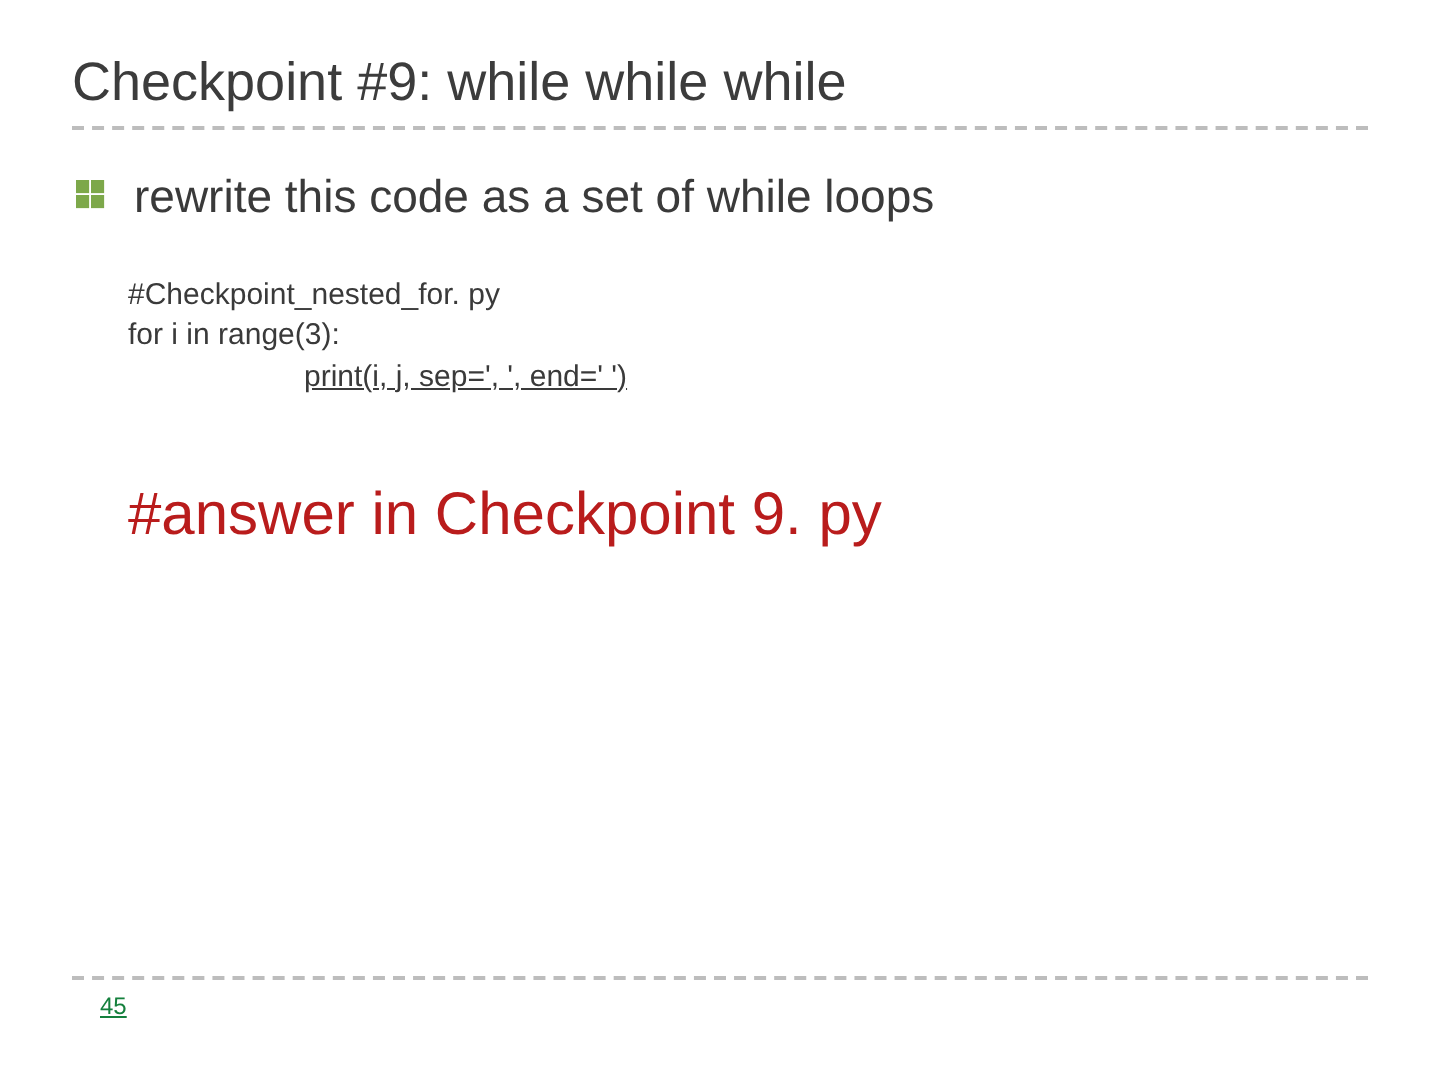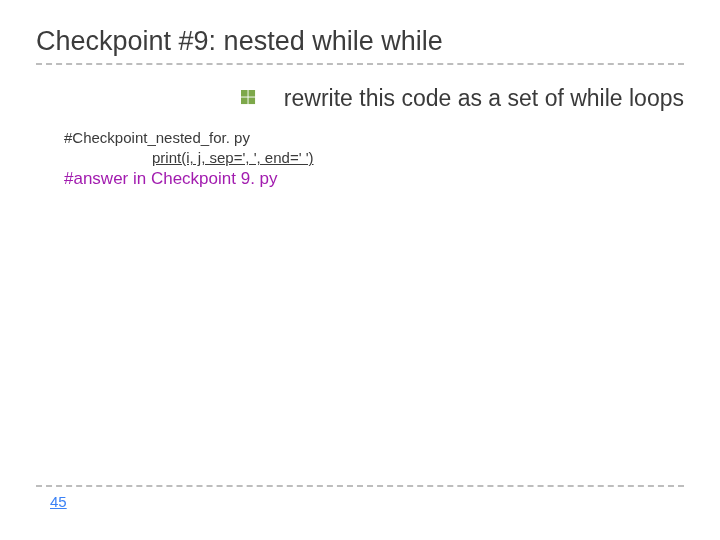--- a/index.html
+++ b/index.html
@@ -22,24 +22,23 @@
     font-weight: 400;
     color: #3c3c3c;
     padding-bottom: 6px;
     border-bottom: 2px dashed #bdbdbd;
     margin-bottom: 20px;
   }
   .title .bold { font-weight: 400; }
   .bullet-row {
     display: flex;
     align-items: flex-start;
-    gap: 28px;
+    gap: 14px;
     padding-left: 2px;
-    margin-bottom: 16px;
-    justify-content: flex-end;
+    margin-bottom: 26px;
   }
   .bullet-icon {
     width: 15px;
     height: 15px;
     flex: 0 0 auto;
     margin-top: 5px;
   }
   .bullet-text {
     font-size: 23px;
     color: #3a3a3a;
@@ -47,61 +46,63 @@
   .code-block {
     padding-left: 28px;
     font-size: 15px;
     color: #3a3a3a;
     line-height: 1.35;
   }
   .indent1 { padding-left: 44px; }
   .indent2 { padding-left: 88px; text-decoration: underline; }
   .answer {
     padding-left: 28px;
-    font-size: 17px;
-    color: #a21caf;
+    font-size: 30px;
+    color: #b91c1c;
+    margin-top: 42px;
   }
   .footer {
     position: absolute;
     left: 36px;
     right: 36px;
     bottom: 30px;
     border-top: 2px dashed #bdbdbd;
     padding-top: 6px;
   }
   .page-num {
-    font-size: 15px;
-    color: #3b82f6;
+    font-size: 12px;
+    color: #15803d;
     padding-left: 14px;
     text-decoration: underline;
   }
 </style>
 </head>
 <body>
 
 <div class="slide">
 
   <div class="title">
-    <span>Checkpoint #9: nested </span><span class="bold">while</span><span> while</span>
+    <span>Checkpoint #9: while </span><span class="bold">while</span><span> while</span>
   </div>
 
   <div class="bullet-row">
     <span class="bullet-icon">
       <svg viewBox="0 0 16 16" width="15" height="15">
         <rect x="0" y="0" width="7" height="7" fill="#7da84a"></rect>
         <rect x="8" y="0" width="7" height="7" fill="#7da84a"></rect>
         <rect x="0" y="8" width="7" height="7" fill="#7da84a"></rect>
         <rect x="8" y="8" width="7" height="7" fill="#7da84a"></rect>
       </svg>
     </span>
     <span class="bullet-text">rewrite this code as a set of while loops</span>
   </div>
 
   <div class="code-block">
     <div>#Checkpoint_nested_for. py</div>
+    <div>for i in range(3):</div>
     <div class="indent2">print(i, j, sep=', ', end=' ')</div>
   </div>
 
   <div class="answer">#answer in Checkpoint 9. py</div>
 
   <div class="footer">
     <div class="page-num">45</div>
   </div>
 
 </div>

